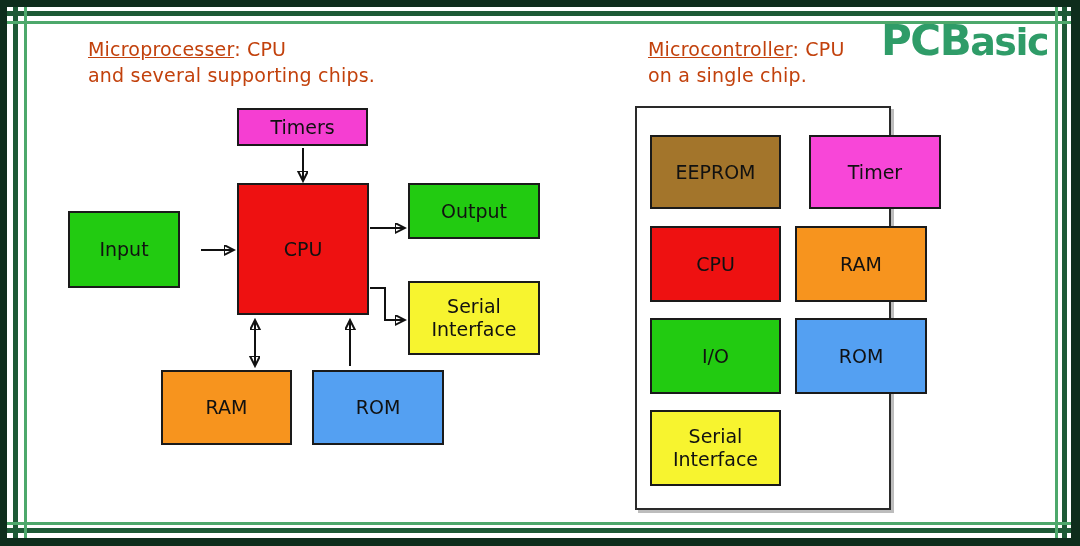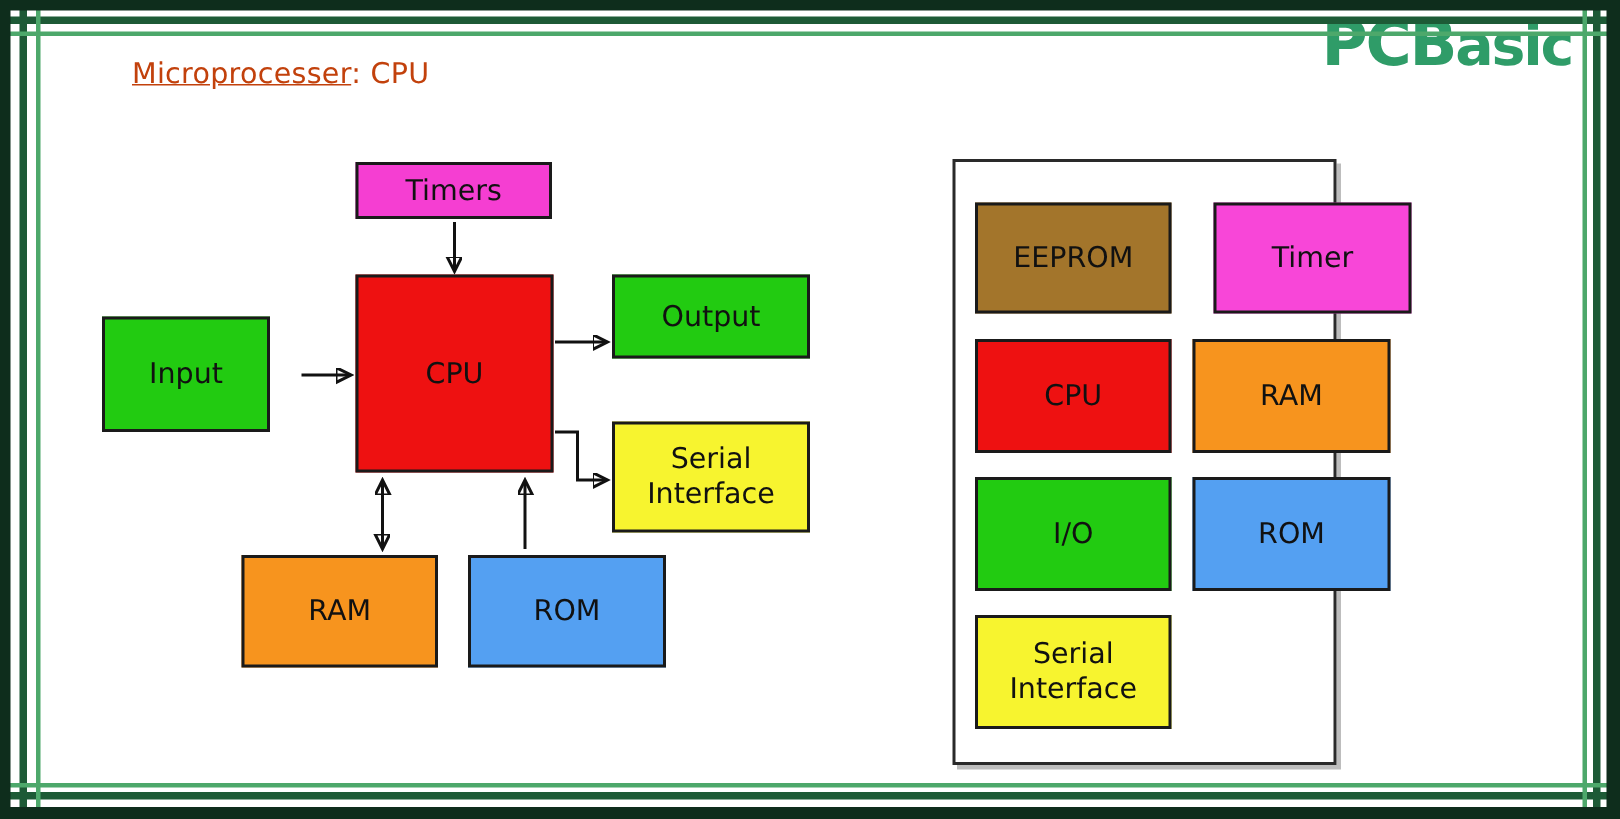--- a/index.html
+++ b/index.html
@@ -42,21 +42,21 @@
     letter-spacing: 0.2px;
     white-space: nowrap;
   }
   .title .term { text-decoration: underline; }
   .left-title  { left: 88px;  top: 36px; }
   .right-title { left: 648px; top: 36px; }
 
   
   .logo {
     position: absolute;
-    top: 4px; right: 32px;
+    top: 16px; right: 32px;
     font-weight: 800;
     letter-spacing: -1.5px;
     white-space: nowrap;
   }
   .logo .pcb  { font-size: 42px; }
   .logo .asic { font-size: 38px; }
 
   
   .block {
     position: absolute;
@@ -117,22 +117,27 @@
     <path d="M303,148 L303,180" marker-end="url(#ah)"></path>
     <path d="M201,250 L233,250" marker-end="url(#ah)"></path>
     <path d="M370,228 L404,228" marker-end="url(#ah)"></path>
     <path d="M370,288 L385,288 L385,320 L404,320" marker-end="url(#ah)"></path>
     <path d="M255,321 L255,365" marker-start="url(#ahs)" marker-end="url(#ah)"></path>
     <path d="M350,366 L350,321" marker-end="url(#ah)"></path>
   </svg>
 
   <div class="title left-title">
     <div><span class="term">Microprocesser</span><span>: CPU</span></div>
+    <div>and several supporting chips.</div>
   </div>
 
+  <div class="title right-title">
+    <div><span class="term">Microcontroller</span><span>: CPU</span></div>
+    <div>on a single chip.</div>
+  </div>
 
   <div class="logo" style="color: rgb(47, 156, 104);">
     <span class="pcb">PCB</span><span class="asic">asic</span>
   </div>
 
   <div class="block b-timers" style="background-color: rgb(245, 62, 210);">
       <span>Timers</span>
     </div>
   <div class="block b-cpu" style="background-color: rgb(238, 17, 17);">
       <span>CPU</span>

